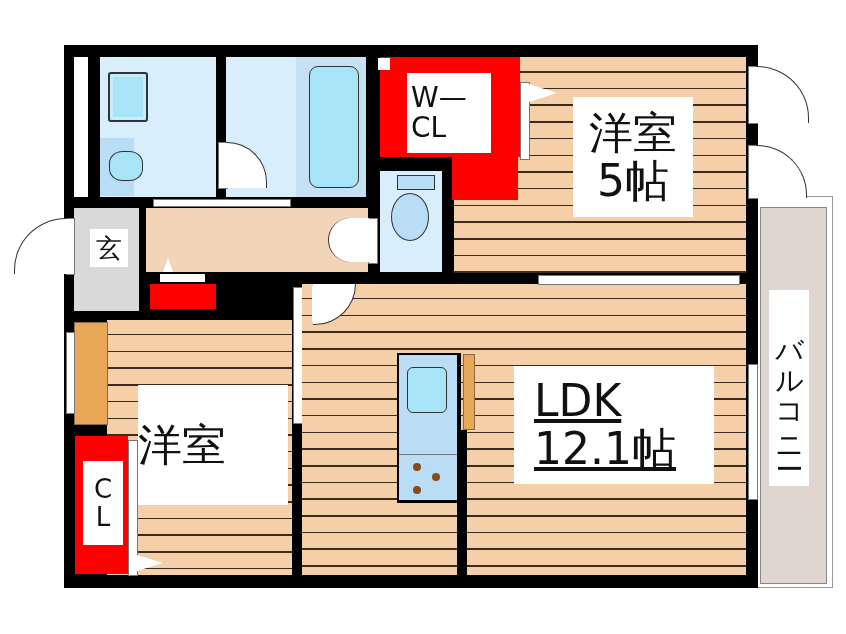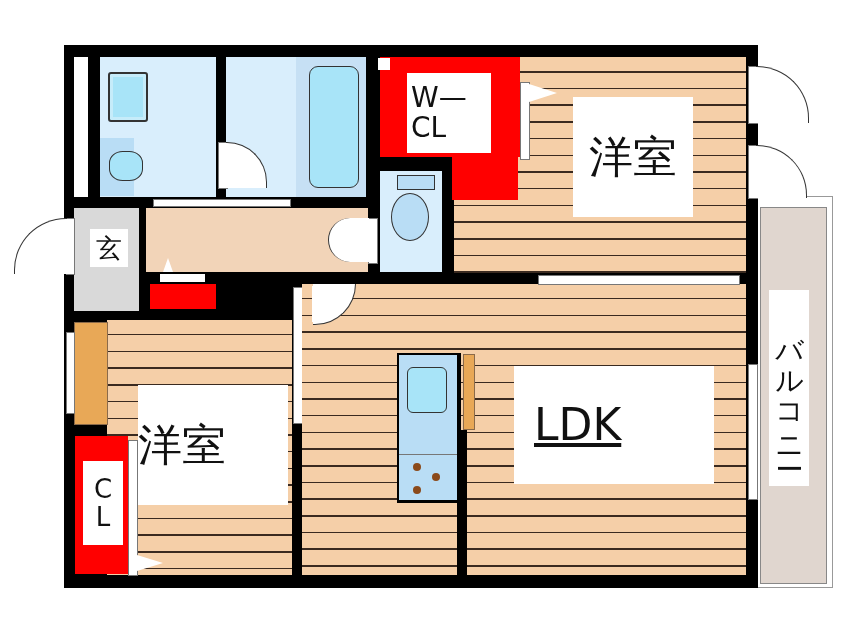--- a/index.html
+++ b/index.html
@@ -36,20 +36,21 @@
   <div class="label" style="left:407px;top:73px;width:80px;height:80px;font-size:28px;align-items:flex-start;padding-left:4px;">
     <span>W—</span>
     <span>CL</span>
   </div>
 
   <div class="white" style="left:520px;top:82px;width:8px;height:76px;border:1px solid #777;"></div>
   <div class="abs" style="left:529px;top:84px;width:0;height:0;border-top:9px solid transparent;border-bottom:9px solid transparent;border-left:28px solid #fff;"></div>
 
   <div class="label" style="left:573px;top:97px;width:120px;height:120px;font-size:44px;">
     <span>洋室</span>
+    <span>5帖</span>
   </div>
 
   <div class="white" style="left:748px;top:66px;width:8px;height:56px;border:1px solid #777;"></div>
   <div class="door-arc" style="left:756px;top:66px;width:52px;height:56px;border-radius:0 52px 0 0;border-left:none;border-bottom:none;"></div>
   <div class="white" style="left:748px;top:145px;width:8px;height:52px;border:1px solid #777;"></div>
   <div class="door-arc" style="left:756px;top:145px;width:50px;height:52px;border-radius:0 50px 0 0;border-left:none;border-bottom:none;"></div>
 
   <div class="wet" style="left:100px;top:57px;width:116px;height:140px;"></div>
   <div class="abs" style="left:108px;top:72px;width:40px;height:50px;border:2px solid #333;border-radius:3px;background:#a8e4f8;box-shadow:inset 0 0 0 3px #c6ecfa;"></div>
   <div class="abs" style="left:100px;top:138px;width:34px;height:58px;background:#b9ddf5;"></div>
@@ -107,15 +108,16 @@
   <div class="abs" style="left:407px;top:367px;width:40px;height:46px;border:1.5px solid #333;border-radius:6px;background:#a8e4f8;"></div>
   <div class="abs" style="left:399px;top:454px;width:58px;height:46px;border-top:1px solid #777;"></div>
   <div class="abs" style="left:413px;top:463px;width:8px;height:8px;border-radius:50%;background:#8b4a1a;"></div>
   <div class="abs" style="left:432px;top:473px;width:8px;height:8px;border-radius:50%;background:#8b4a1a;"></div>
   <div class="abs" style="left:413px;top:486px;width:8px;height:8px;border-radius:50%;background:#8b4a1a;"></div>
   <div class="abs" style="left:463px;top:354px;width:12px;height:76px;background:#e8a857;border:1px solid #8a6a4a;"></div>
   <div class="wall" style="left:457px;top:430px;width:10px;height:146px;"></div>
 
   <div class="label" style="left:514px;top:366px;width:180px;height:118px;font-size:44px;align-items:flex-start;padding-left:20px;text-decoration:underline;">
     <span>LDK</span>
+    <span>12.1帖</span>
   </div>
   <div class="window" style="left:748px;top:364px;width:8px;height:134px;"></div>
 </div>
 
 </body></html>

